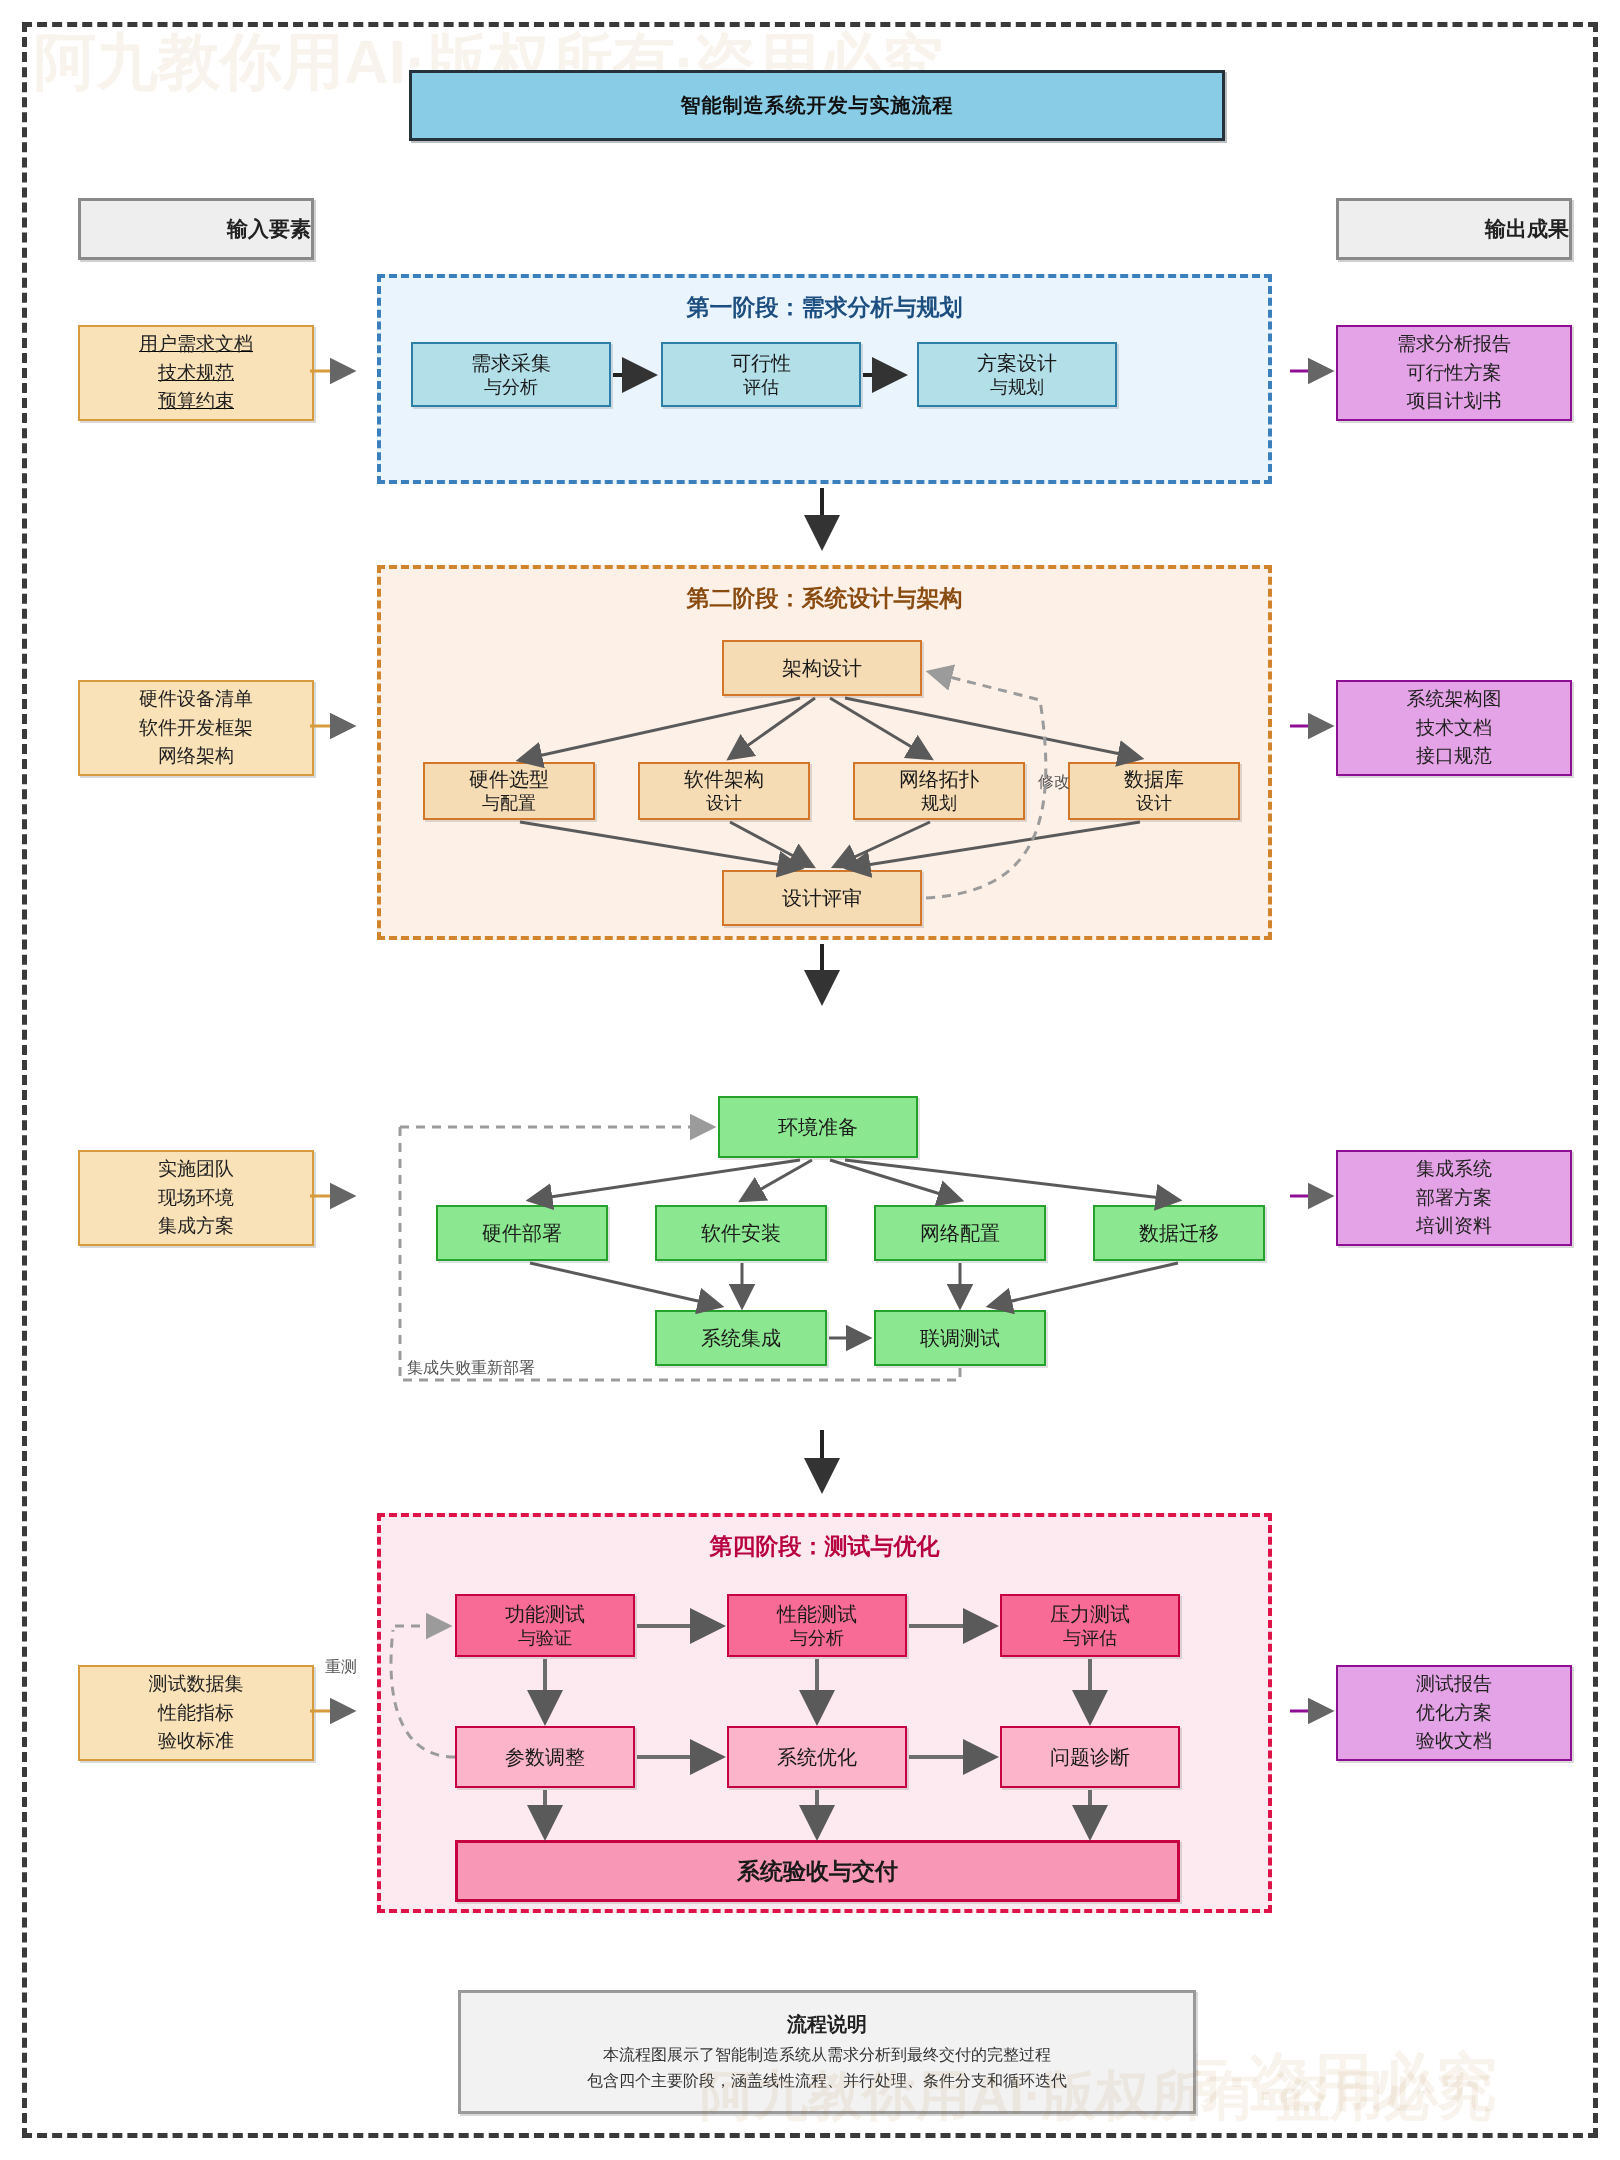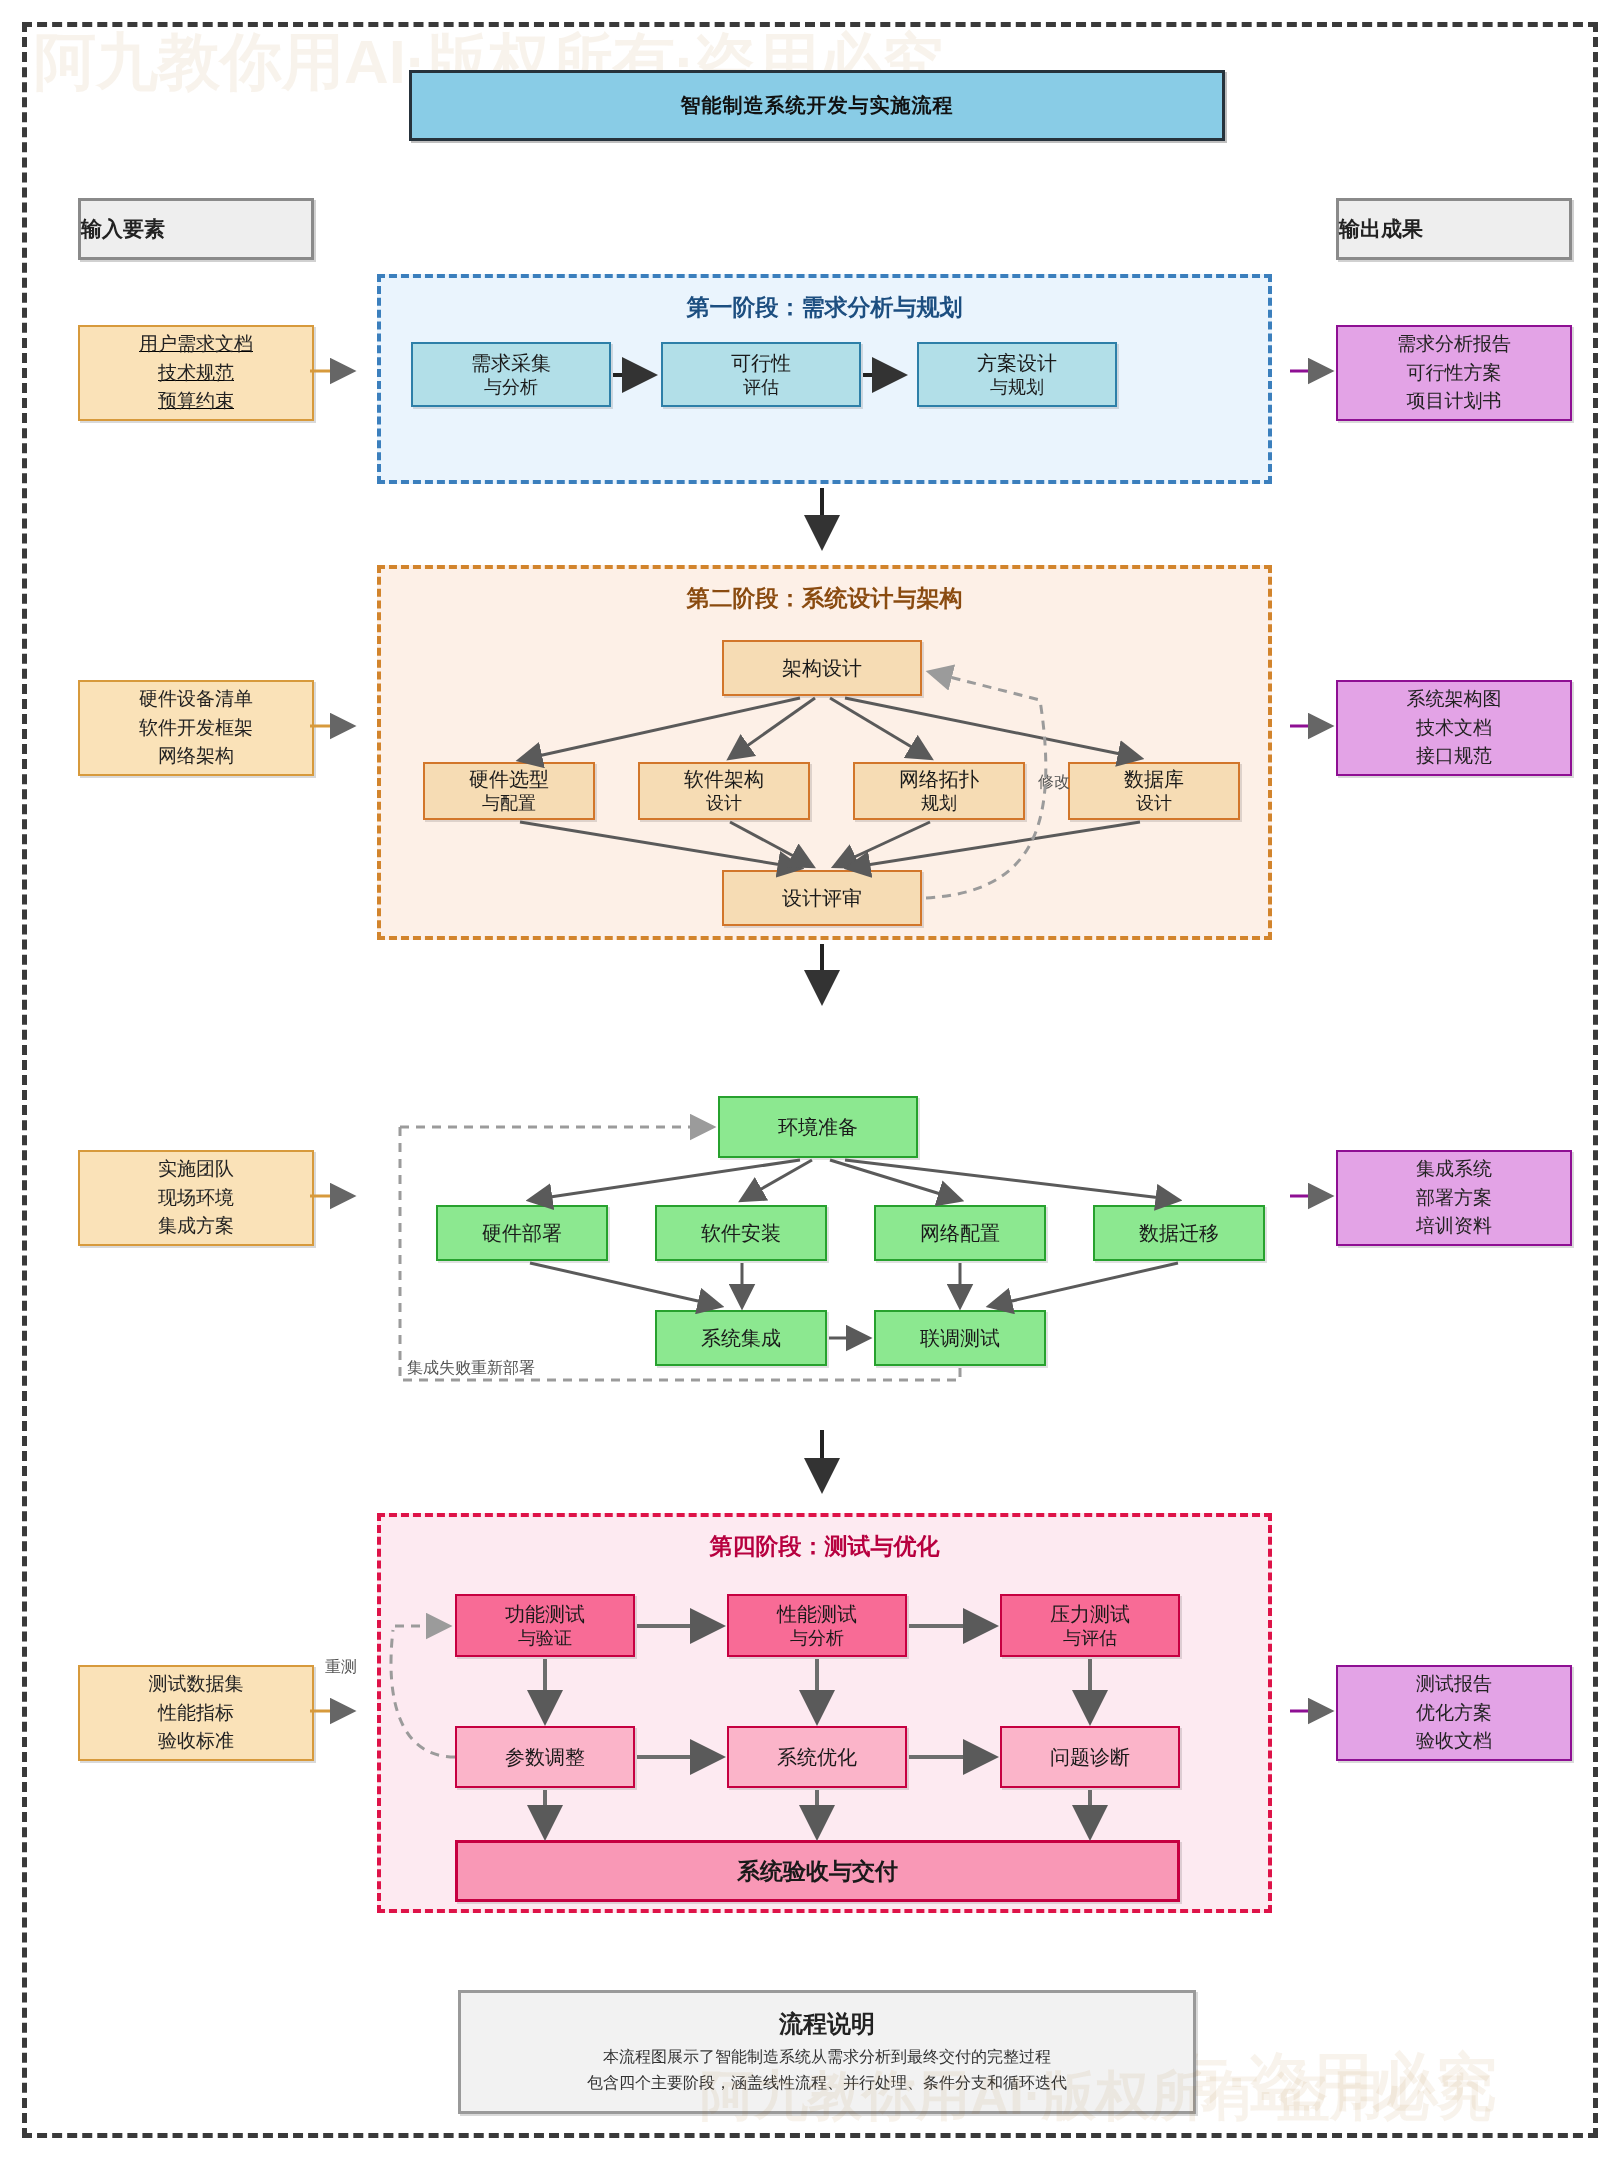--- a/index.html
+++ b/index.html
@@ -18,21 +18,21 @@
   #wm-mid{left:700px;top:2060px;font-size:54px;}
 
   
   #title-box{position:absolute;left:409px;top:70px;width:810px;height:65px;
     background:#89cce6;border:3px solid #26323b;display:flex;align-items:center;justify-content:center;
     box-shadow:2px 2px 0 rgba(0,0,0,.25);}
   #title-box span{font-size:20px;font-weight:700;color:#111;letter-spacing:1px;}
 
   
   .col-head{position:absolute;height:56px;background:#eeeeee;border:3px solid #8a8a8a;
-    display:flex;align-items:center;justify-content:flex-start;box-shadow:2px 2px 0 rgba(0,0,0,.18);}
+    display:flex;align-items:center;justify-content:flex-end;box-shadow:2px 2px 0 rgba(0,0,0,.18);}
   .col-head span{font-size:21px;font-weight:700;color:#222;}
   #head-input{left:78px;top:198px;width:230px;}
   #head-output{left:1336px;top:198px;width:230px;}
 
   
   .side-card{position:absolute;width:232px;display:flex;flex-direction:column;
       align-items:center;justify-content:center;box-shadow:2px 2px 0 rgba(0,0,0,.15);}
   .side-card div{font-size:19px;line-height:1.5;color:#222;white-space:nowrap;}
   .in-card{background:#fae2b8;border:2px solid #d79a3c;}
   .out-card{background:#e3a3e6;border:2px solid #8e0f93;}
@@ -60,21 +60,21 @@
   .n-green{background:#8ce890;border:2px solid #27a12e;}
   .n-pink-d{background:#f86b96;border:2px solid #c60041;}
   .n-pink-l{background:#fbb4c9;border:2px solid #c60041;}
   .n-final{background:#f998b6;border:3px solid #c60041;}
   .n-final .l1{font-size:23px;font-weight:700;}
 
   
   #note-box{position:absolute;left:458px;top:1990px;width:732px;height:118px;
       background:#f2f2f2;border:3px solid #9a9a9a;display:flex;flex-direction:column;
       align-items:center;justify-content:center;box-shadow:2px 2px 0 rgba(0,0,0,.15);}
-  #note-box .nt{font-size:24px;font-weight:700;color:#222;margin-bottom:4px;}
+  #note-box .nt{font-size:20px;font-weight:700;color:#222;margin-bottom:4px;}
   #note-box .nl{font-size:16px;color:#333;line-height:1.6;}
 
   
   .edge-label{position:absolute;font-size:16px;color:#555;background:transparent;}
 
   svg.overlay{position:absolute;left:0;top:0;width:1620px;height:2160px;pointer-events:none;}
 </style>
 </head>
 <body>
 

